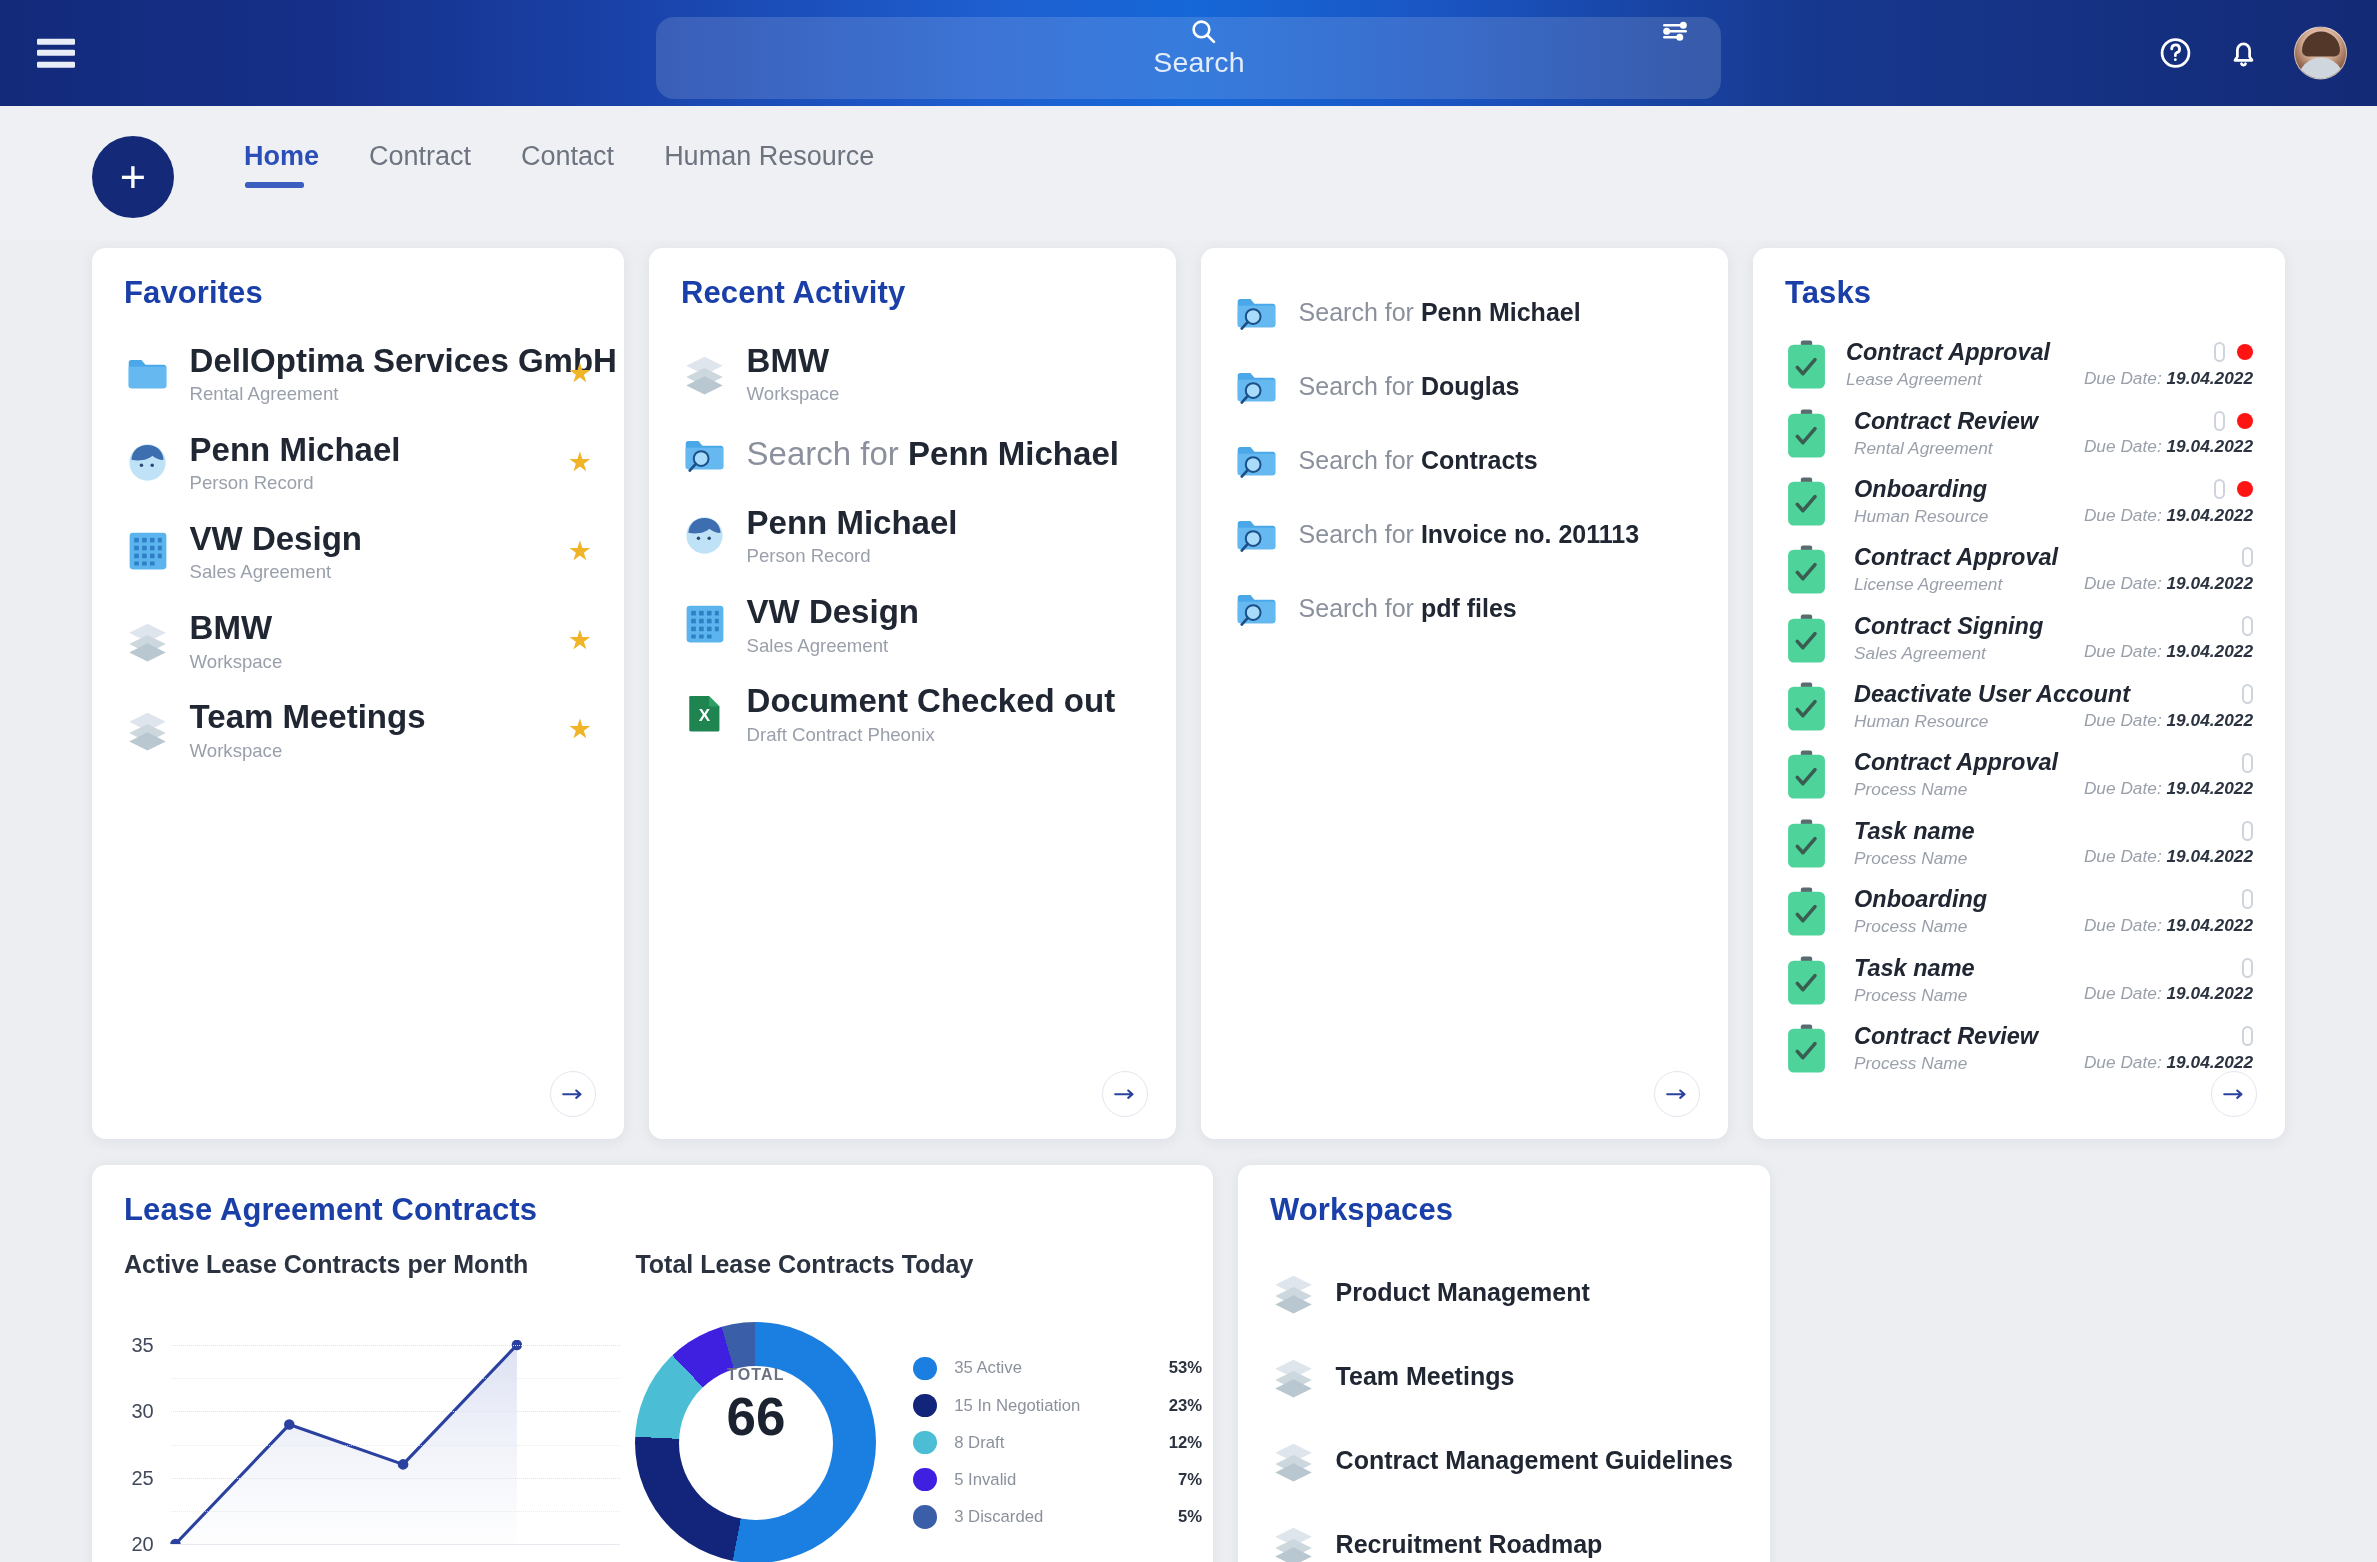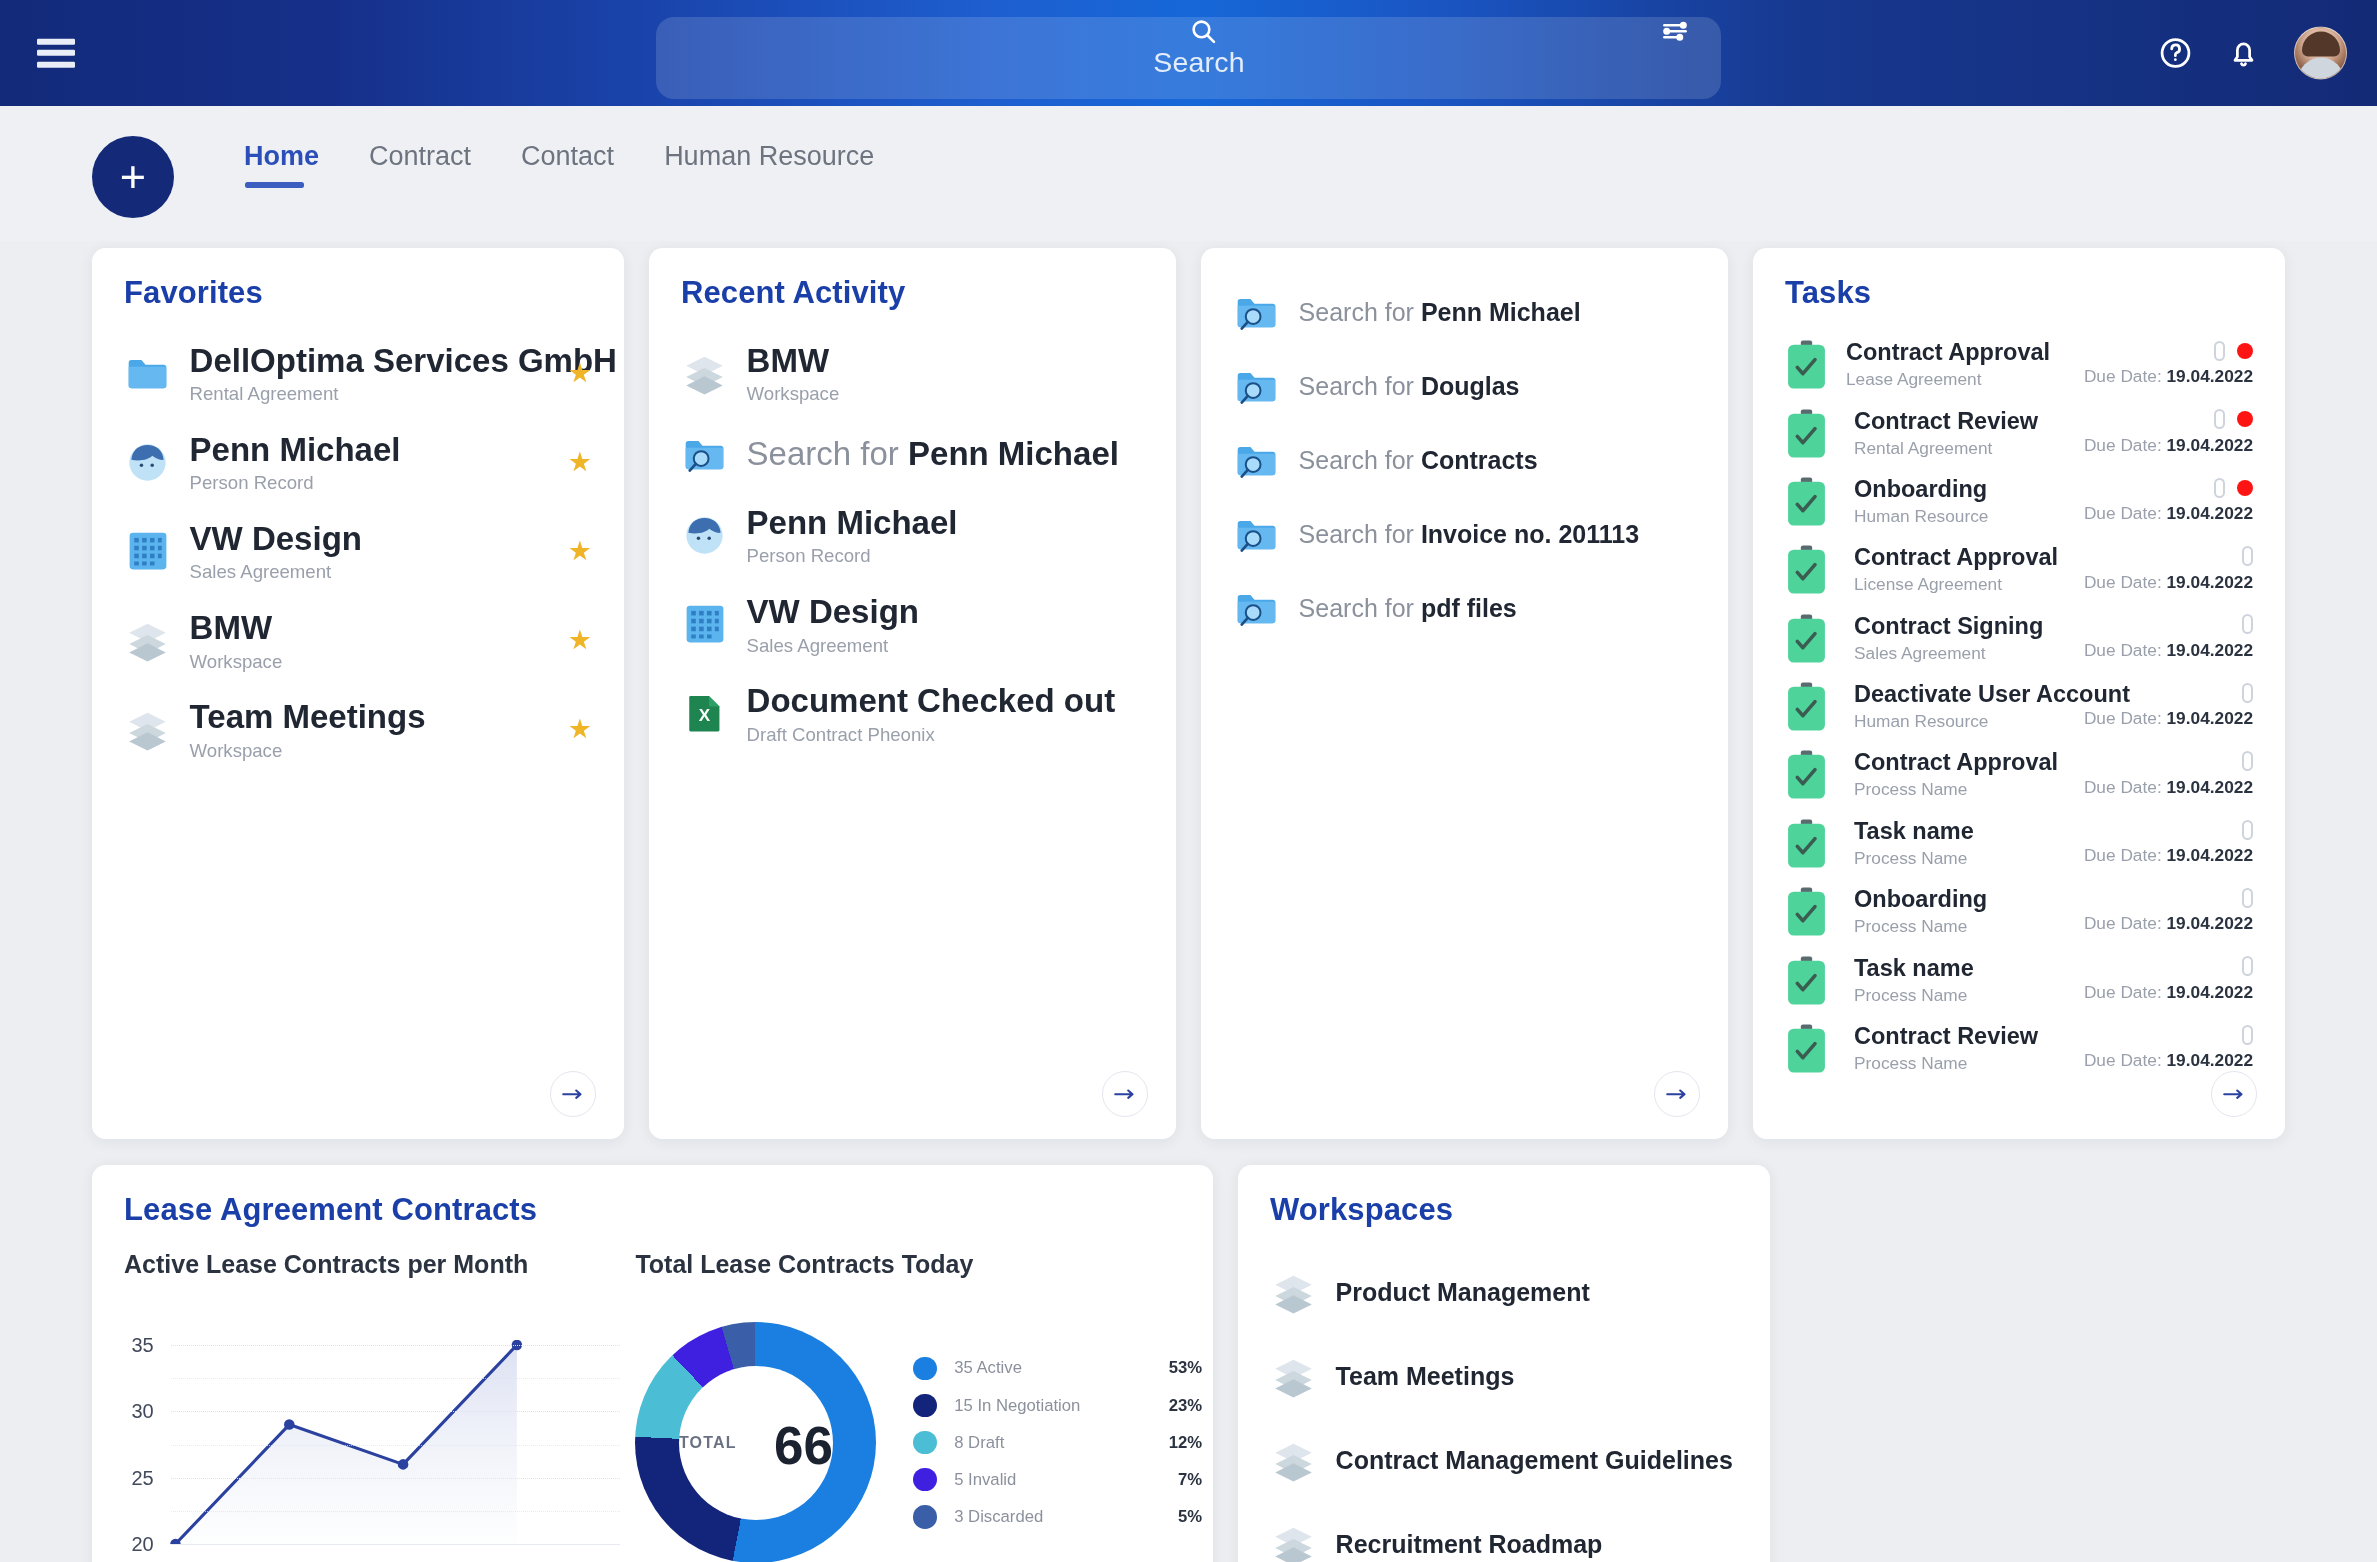--- a/index.html
+++ b/index.html
@@ -105,21 +105,21 @@
   .lprim { font-size: 33px; color: #202733; font-weight: 600; line-height: 1.15; white-space: nowrap; }
   .lsec { font-size: 18.6px; color: #9aa0ab; margin-top: 3.7px; line-height: 1.15; }
   .lstar { font-size: 27px; color: #f0b429; flex: none; margin-left: 10px; }
 
   .srow { display: flex; align-items: center; padding: 13.6px 0; }
   .srow-label { font-size: 25px; color: #8b919c; white-space: nowrap; }
   .srow-label b { color: #202733; font-weight: 700; }
 
   
   .tcard { padding-bottom: 59px; }
-  .trow { display: flex; align-items: flex-start; padding: 6.2px 0 6.2px 0; }
+  .trow { display: flex; align-items: center; padding: 6.2px 0 6.2px 0; font-style: italic; }
   .trow + .trow { margin-top: 5px; gap: 8px; }
   .ticon { width: 45px; height: 51px; flex: none; margin-right: 16px; }
   .tmain { flex: 1; min-width: 0; }
   .tname { font-size: 23.5px; color: #202733; font-weight: 600; line-height: 1.12; white-space: nowrap; }
   .tproc { font-size: 17.3px; color: #9aa0ab; margin-top: 3.7px; }
   .tright { text-align: right; flex: none; padding-left: 12.4px; }
   .tflags { display: flex; align-items: center; justify-content: flex-end; gap: 12.4px; height: 23.5px; }
   .clip { width: 11px; height: 20px; border-radius: 5.6px; border: 2.5px solid #cfd4dc; }
   .dot-red { width: 16px; height: 16px; border-radius: 50%; background: #ff1414; }
   .tdue { font-size: 17.3px; color: #9aa0ab; margin-top: 3.7px; white-space: nowrap; }
@@ -141,21 +141,21 @@
            border-top: 1.9px dotted #dfe3ee; }
   .baseline { position: absolute; left: 40px; right: 0; height: 1.2px; background: #e6e9f0; }
   .xlabels { position: absolute; left: 40px; right: 0; top: 100%; margin-top: 17.3px; display: flex; }
   .xlab { font-size: 18.6px; color: #41495a; text-align: center; }
 
   .donut-wrap { display: flex; align-items: center; margin-top: 43px; }
   .donut { position: relative; width: 241px; height: 241px; border-radius: 50%; flex: none; }
   .donut-hole {
     position: absolute; left: 50%; top: 50%; transform: translate(-50%,-50%);
     width: 154px; height: 154px; border-radius: 50%; background: #fff;
-    display: flex; align-items: center; justify-content: space-between;
+    display: flex; flex-direction: column; align-items: center; justify-content: flex-start;
   }
   .donut-total-lbl { font-size: 16px; letter-spacing: 1.2px; color: #6a7180; font-weight: 600; }
   .donut-total-val { font-size: 53px; font-weight: 700; color: #1b2230; line-height: 1; margin-top: 6.2px; }
   .legend { margin-left: 37px; }
   .lgrow { display: flex; align-items: center; padding: 6.8px 0; }
   .lgdot { width: 23.5px; height: 23.5px; border-radius: 50%; flex: none; }
   .lglabel { font-size: 16.7px; color: #8b919c; margin-left: 17.3px; width: 198px; white-space: nowrap; }
   .lgpct { font-size: 16.7px; color: #2b3340; font-weight: 700; text-align: right; width: 50px; }
 </style>
 </head>

